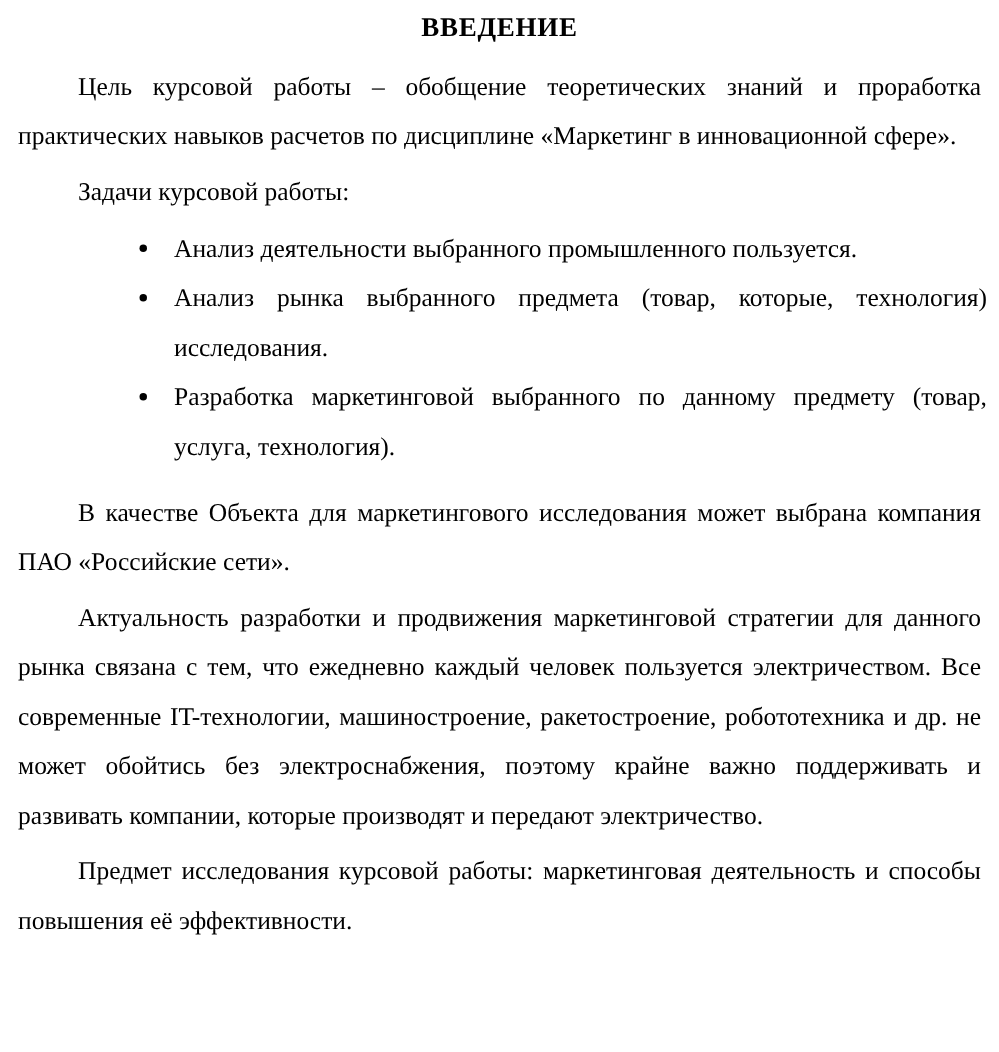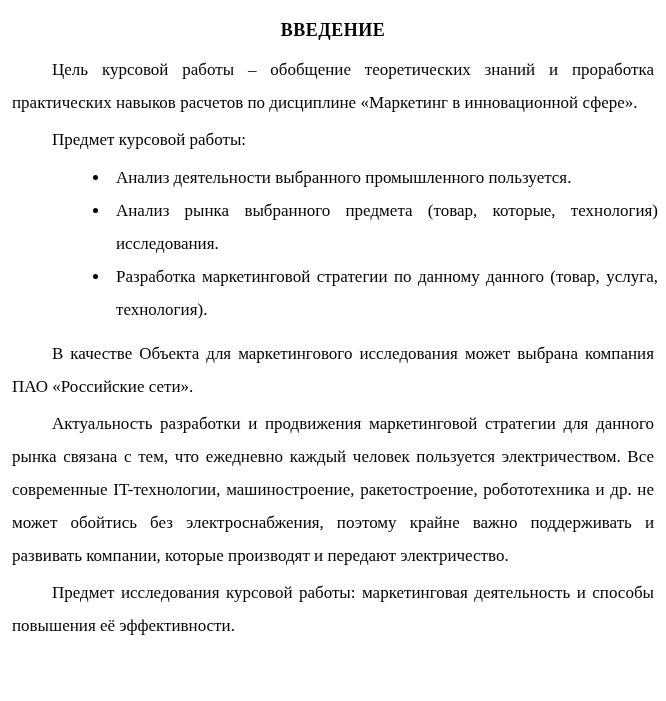--- a/index.html
+++ b/index.html
@@ -9,21 +9,21 @@
   }
   .page {
     width: 666px;
     height: 701px;
     box-sizing: border-box;
     background: #ffffff;
     color: #000000;
     font-family: "Liberation Serif", "DejaVu Serif", serif;
     font-size: 17px;
     line-height: 33px;
-    padding: 14px 8px 0 8px;
+    padding: 2px 8px 0 8px;
     overflow: hidden;
   }
   .doc-title {
     text-align: center;
     font-weight: bold;
     font-size: 18px;
     margin: 0 0 6px 0;
     letter-spacing: 0.5px;
   }
   .para {
@@ -43,26 +43,26 @@
   }
 </style>
 </head>
 <body>
 
 <div class="page">
   <h1 class="doc-title">ВВЕДЕНИЕ</h1>
 
   <p class="para">Цель курсовой работы – обобщение теоретических знаний и проработка практических навыков расчетов по дисциплине «Маркетинг в инновационной сфере».</p>
 
-  <p class="para">Предмет курсовой работы:</p>
+  <p class="para">Задачи курсовой работы:</p>
 
   <ul class="bullet-list">
     <li class="bullet-item">Анализ деятельности выбранного промышленного пользуется.</li>
     <li class="bullet-item">Анализ рынка выбранного предмета (товар, которые, технология) исследования.</li>
-    <li class="bullet-item">Разработка маркетинговой стратегии по данному данного (товар, услуга, технология).</li>
+    <li class="bullet-item">Разработка маркетинговой выбранного по данному предмету (товар, услуга, технология).</li>
   </ul>
 
   <p class="para">В качестве Объекта для маркетингового исследования может выбрана компания ПАО «Российские сети».</p>
 
   <p class="para">Актуальность разработки и продвижения маркетинговой стратегии для данного рынка связана с тем, что ежедневно каждый человек пользуется электричеством. Все современные IT-технологии, машиностроение, ракетостроение, робототехника и др. не может обойтись без электроснабжения, поэтому крайне важно поддерживать и развивать компании, которые производят и передают электричество.</p>
 
   <p class="para">Предмет исследования курсовой работы: маркетинговая деятельность и способы повышения её эффективности.</p>
 </div>
 
 </body></html>

